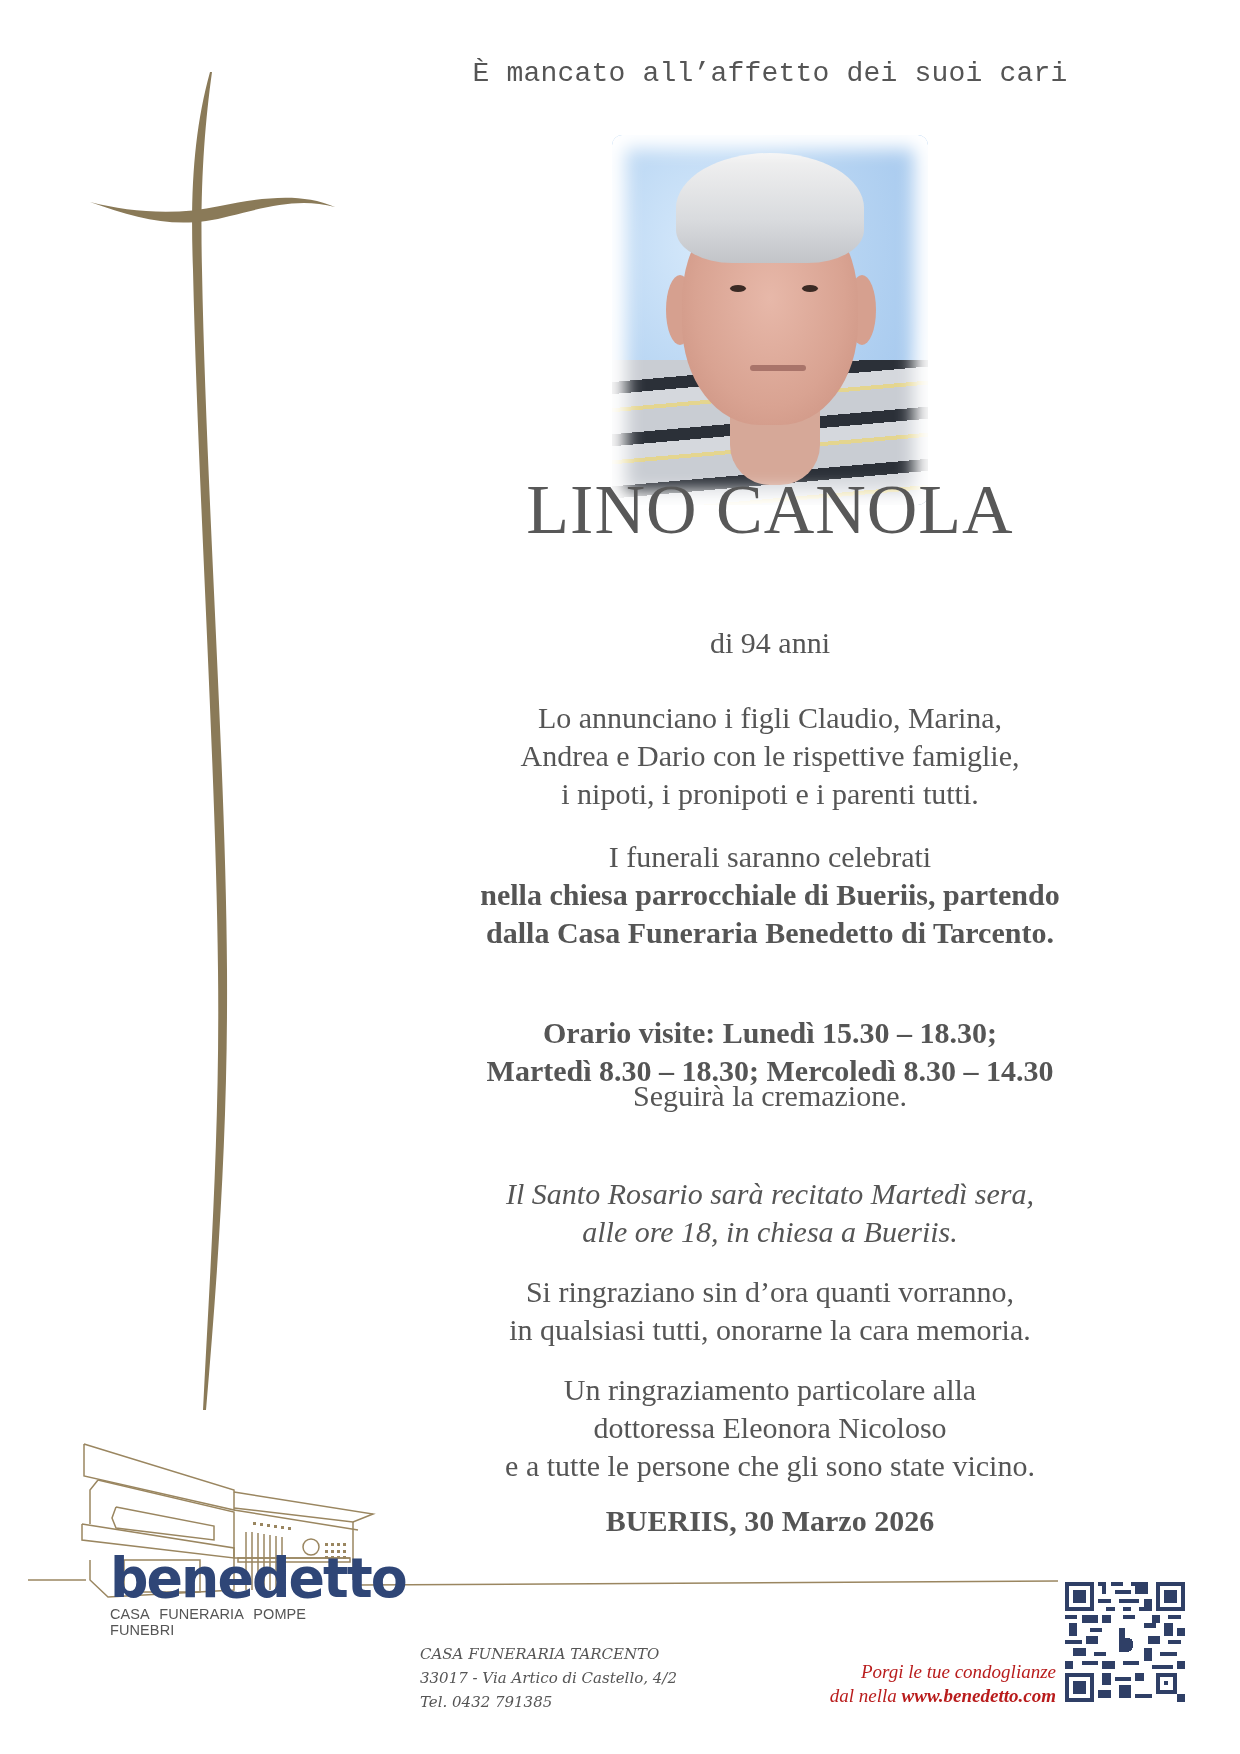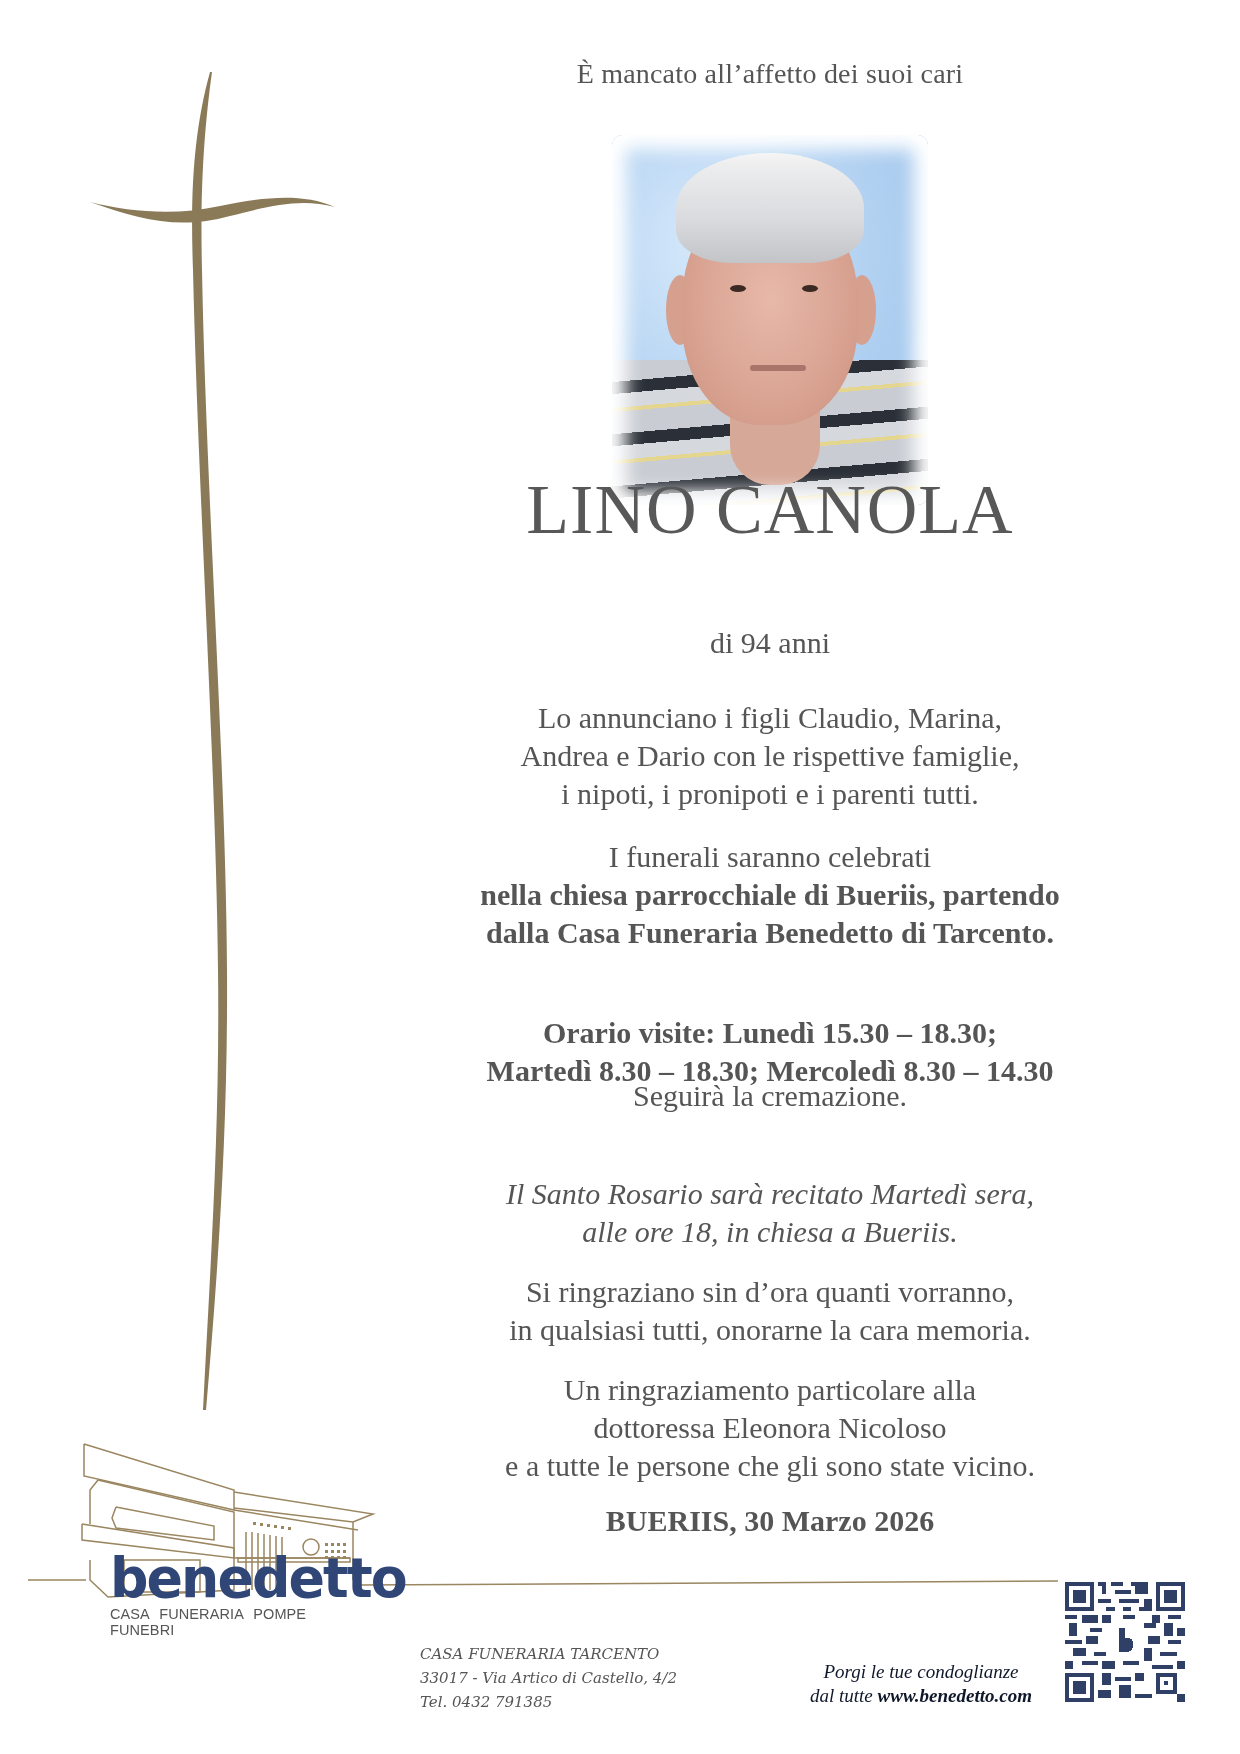--- a/index.html
+++ b/index.html
@@ -3,21 +3,21 @@
 <meta charset="utf-8">
 <style>
   html, body { margin: 0; padding: 0; background: #ffffff; }
   body { width: 1240px; height: 1754px; position: relative; overflow: hidden;
          font-family: "Liberation Serif", serif; color: #555555; }
 
   .cross { position: absolute; left: 90px; top: 70px; width: 260px; height: 1340px; }
   .building { position: absolute; left: 28px; top: 1440px; width: 1030px; height: 170px; }
 
   .intro { position: absolute; left: 420px; top: 58px; width: 700px; text-align: center;
-           font-family: Liberation Serif, serif; font-size: 28px; color: #555; letter-spacing: 0.2px; }
+           font-family: Liberation Mono, monospace; font-size: 28px; color: #555; letter-spacing: 0.2px; }
 
   .photo { position: absolute; left: 612px; top: 135px; width: 316px; height: 370px;
            border-radius: 10px; overflow: hidden;
            box-shadow: 0 0 14px 10px #ffffff inset; }
   .photo .bg { position: absolute; inset: 0;
            background: radial-gradient(ellipse at 30% 30%, #d6e9fb 0%, #b9d6f3 40%, #a9cbef 70%, #cfe3f8 100%); }
   .photo .shirt { position: absolute; left: 0; right: 0; bottom: 0; height: 145px;
            background: repeating-linear-gradient(175deg, #c9cdd3 0 22px, #2b3038 22px 34px, #d5d8dd 34px 48px, #e4d58f 48px 52px); }
   .photo .neck { position: absolute; left: 118px; bottom: 20px; width: 90px; height: 110px;
            background: #d6a898; border-radius: 10px 10px 40px 40px; }
@@ -53,22 +53,22 @@
            font-size: 30px; font-weight: bold; }
 
   .logo { position: absolute; left: 110px; top: 1552px; width: 250px; }
   .logo-word { font-family: "DejaVu Sans", sans-serif; font-weight: bold; font-size: 56px;
                color: #2f4677; letter-spacing: -2px; line-height: 52px; transform: scaleX(0.96); transform-origin: left; }
   .logo-sub { font-family: "Liberation Sans", sans-serif; font-size: 14.5px; color: #555; margin-top: 2px; letter-spacing: 0.1px; word-spacing: 6px; }
 
   .address { position: absolute; left: 420px; top: 1642px; width: 260px;
              font-family: "DejaVu Serif", serif; font-style: italic; font-size: 15px; color: #555; line-height: 24px; }
 
-  .condol { position: absolute; left: 786px; top: 1660px; width: 270px; text-align: center;
-            font-family: "Liberation Serif", serif; font-style: italic; font-size: 19px; color: #0f172a; line-height: 24px; }
+  .condol { position: absolute; left: 786px; top: 1660px; width: 270px; text-align: right;
+            font-family: "Liberation Serif", serif; font-style: italic; font-size: 19px; color: #b91c1c; line-height: 24px; }
   .condol b { font-weight: bold; }
 
   .qr { position: absolute; left: 1065px; top: 1582px; width: 120px; height: 120px; }
 </style>
 </head>
 <body>
 
 <svg class="cross" viewBox="0 0 260 1340">
   <path d="M 120 2 C 104 60, 100 120, 103 200 C 108 420, 126 700, 128 900 C 130 1060, 120 1200, 113 1340 L 116 1340 C 128 1200, 138 1060, 137 900 C 136 700, 116 420, 112 200 C 110 120, 114 60, 122 2 Z" fill="#8a7a58"></path>
   <path d="M 0 132 C 50 150, 90 160, 140 146 C 180 136, 210 128, 245 137 C 210 122, 170 128, 130 136 C 85 146, 40 142, 0 132 Z" fill="#8a7a58"></path>
@@ -180,21 +180,21 @@
 </div>
 
 <div class="address">
   <div>CASA FUNERARIA TARCENTO</div>
   <div>33017 - Via Artico di Castello, 4/2</div>
   <div>Tel. 0432 791385</div>
 </div>
 
 <div class="condol">
   <div>Porgi le tue condoglianze</div>
-  <div><span>dal tutte </span><b>www.benedetto.com</b></div>
+  <div><span>dal nella </span><b>www.benedetto.com</b></div>
 </div>
 
 <svg class="qr" viewBox="0 0 29 29" shape-rendering="crispEdges">
   <rect width="29" height="29" fill="#ffffff"></rect>
   <g fill="#2f3f66">
     <rect x="0" y="0" width="7" height="7"></rect>
       <rect x="1" y="1" width="5" height="5" fill="#fff"></rect>
       <rect x="2" y="2" width="3" height="3"></rect>
     <rect x="22" y="0" width="7" height="7"></rect>
       <rect x="23" y="1" width="5" height="5" fill="#fff"></rect>

